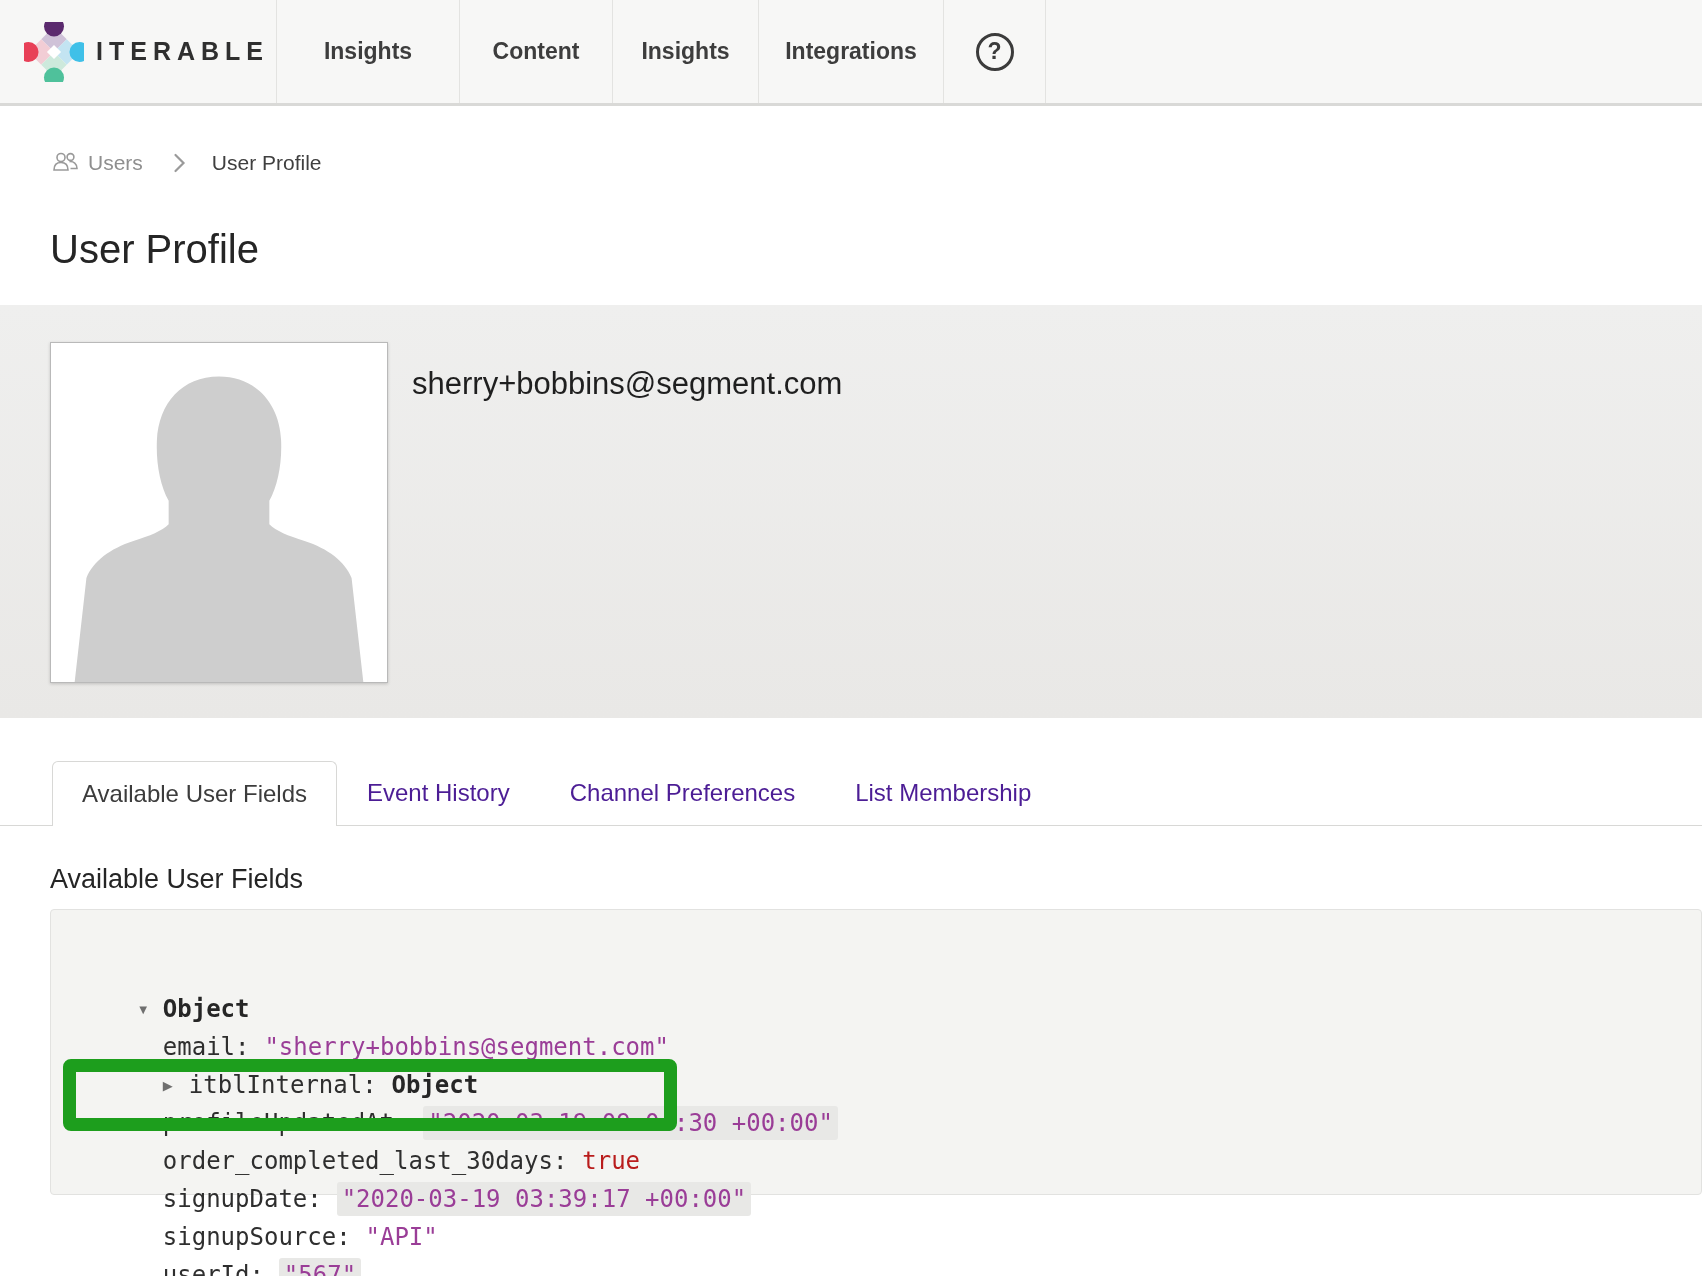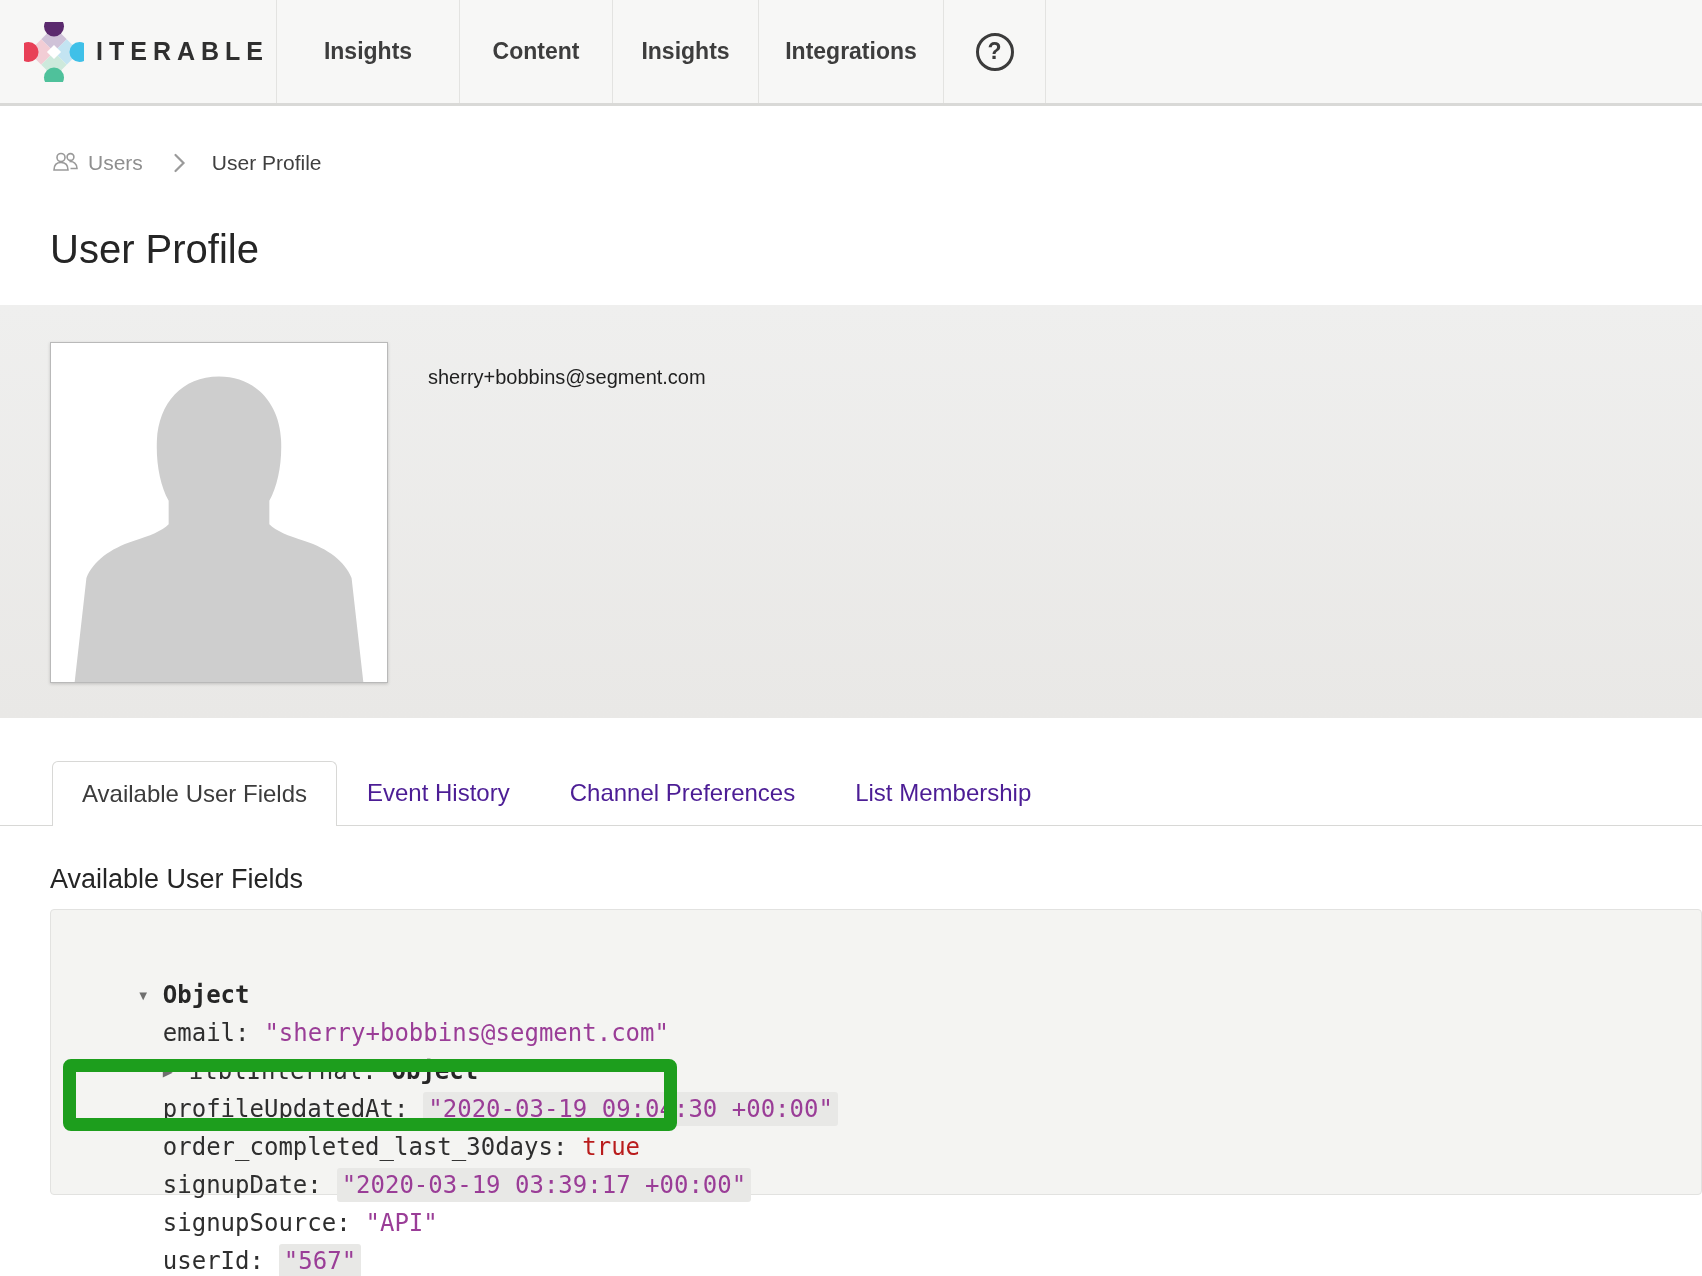--- a/index.html
+++ b/index.html
@@ -21,32 +21,32 @@
   .breadcrumb{margin:44px 0 0 52px;display:flex;align-items:center;font-size:21px;color:#8f8f8f;height:26px;}
   .crumb-users{display:flex;align-items:flex-start;gap:9px;cursor:pointer;}
   .crumb-sep{margin:0 26px 0 30px;display:flex;align-items:center;}
   .crumb-current{color:#3f3f3f;}
   
   .page-title{margin:50px 0 0 50px;font-size:40px;line-height:46px;font-weight:500;color:#252525;}
   
   .hero{margin-top:33px;height:413px;box-sizing:border-box;background:linear-gradient(180deg,#efefee 0%,#e9e8e6 100%);
     display:flex;align-items:flex-start;padding:37px 0 0 50px;}
   .avatar{width:338px;height:341px;background:#fff;border:1px solid #b9b9b9;box-shadow:0 1px 3px rgba(0,0,0,.18);box-sizing:border-box;overflow:hidden;}
-  .profile-email{margin:24px 0 0 40px;font-size:20px;color:#1f1f1f;}
+  .profile-email{margin:24px 0 0 24px;font-size:31px;color:#1f1f1f;}
   
   .tabs{margin-top:43px;height:64px;display:flex;align-items:stretch;border-bottom:1px solid #d8d8d6;padding-left:52px;box-sizing:content-box;}
   .tab{display:flex;align-items:center;font-size:24px;color:#4c1d95;cursor:pointer;padding:0 30px;}
   .tab-active{background:#fff;border:1px solid #d8d8d6;border-bottom:none;border-radius:6px 6px 0 0;
     margin-bottom:-1px;color:#3c3c3c;padding:0 29px;}
   
   .section-heading{margin:38px 0 0 50px;font-size:27px;line-height:31px;font-weight:500;color:#252525;}
   
   .panel{position:relative;margin:14px 0 0 50px;width:1652px;height:286px;box-sizing:border-box;
     background:#f4f4f2;border:1px solid #e2e2e0;border-radius:4px;
-    padding:28px 0 0 54px;font-family:"DejaVu Sans Mono",monospace;font-size:24px;line-height:38px;color:#2e2e2e;}
+    padding:42px 0 0 54px;font-family:"DejaVu Sans Mono",monospace;font-size:24px;line-height:38px;color:#2e2e2e;}
   .frow{height:38px;white-space:pre;}
   .toggle{display:inline-block;width:26px;margin-left:-26px;font-size:13px;color:#6f6f6f;vertical-align:3px;
     font-family:"Liberation Sans",sans-serif;cursor:pointer;}
   .toggle.inline{margin-left:0;}
   .fkey{color:#2e2e2e;}
   .fval{margin-left:0.62em;}
   .v-str{color:#9a3d97;}
   .v-bool{color:#b91c1c;}
   .v-obj{font-weight:bold;color:#262626;}
   .hl{background:#e8e8e6;border-radius:3px;padding:3px 5px;}

